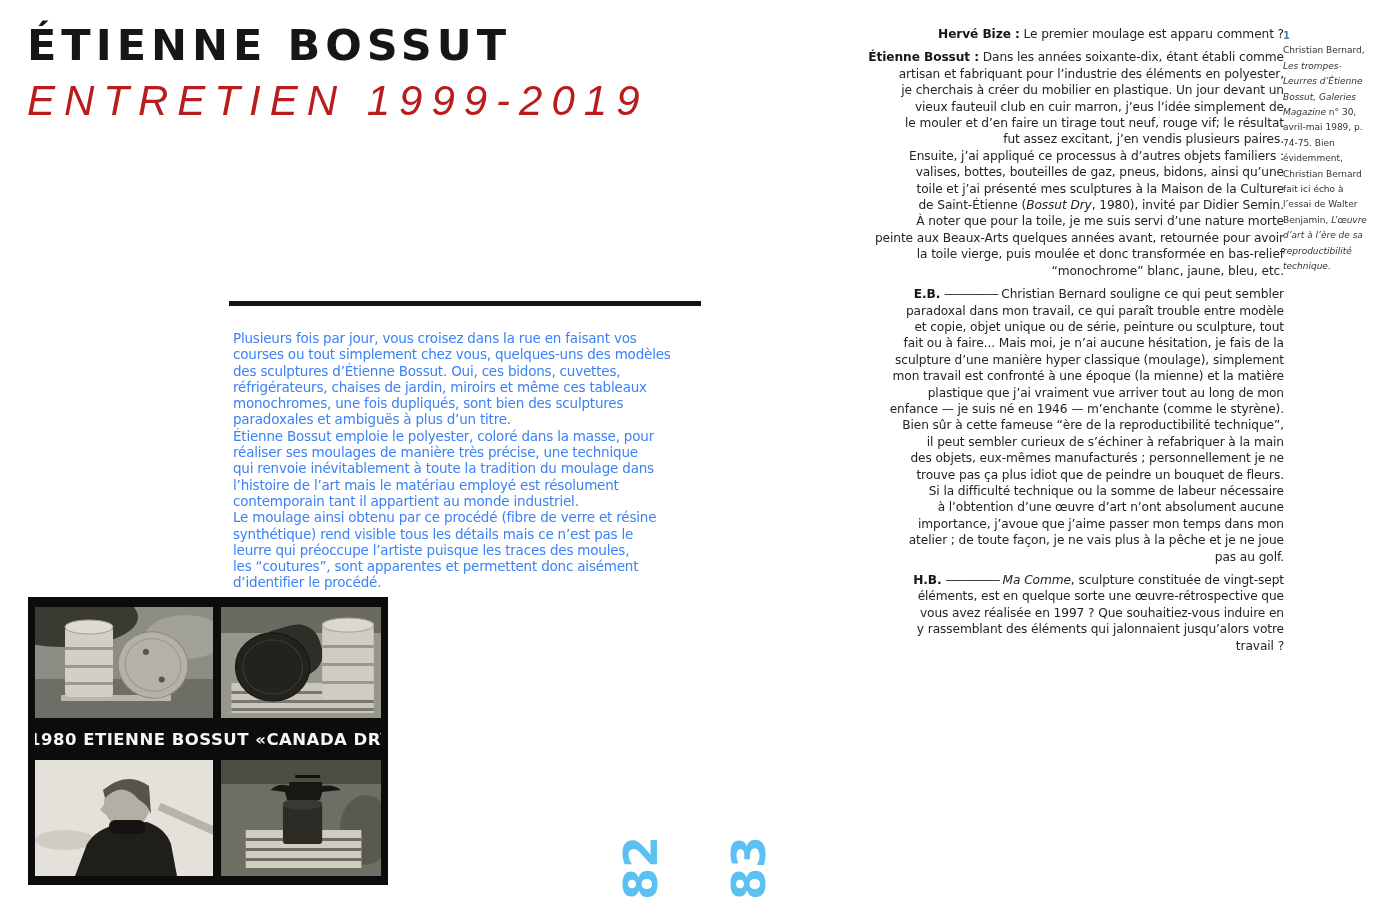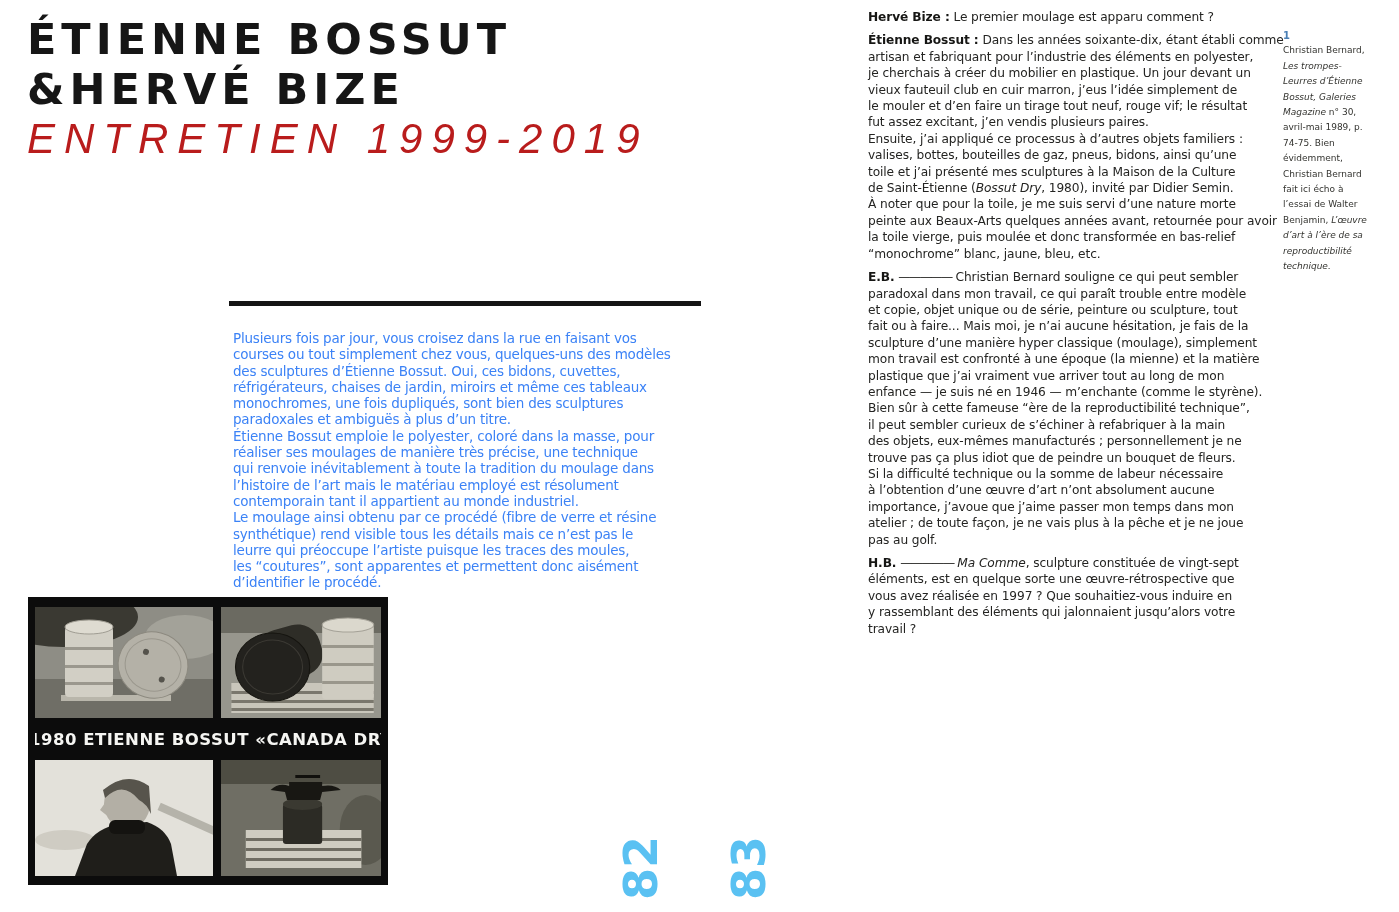--- a/index.html
+++ b/index.html
@@ -4,21 +4,21 @@
 <style>
   html,body{margin:0;padding:0;}
   body{
     width:1399px;height:912px;position:relative;overflow:hidden;
     background:#ffffff;color:#1d1d1b;
     font-family:"DejaVu Sans",sans-serif;
   }
   
   .title-block{position:absolute;left:27px;top:14px;}
   .title-line{display:block;font-weight:bold;font-size:43px;line-height:50px;
-    letter-spacing:5px;color:#161616;font-family:"DejaVu Sans",sans-serif;}
+    letter-spacing:5px;color:#161616;font-family:"DejaVu Sans",sans-serif;margin-top:6px;}
   .title-line.thin{font-weight:normal;font-family:"Liberation Sans",sans-serif;
     color:#b91c1c;letter-spacing:9px;font-size:42px;font-style:italic;}
   .rule{position:absolute;left:229px;top:301px;width:472px;height:5px;background:#141414;}
   .intro{position:absolute;left:233px;top:330px;width:474px;
     font-size:13.5px;line-height:16.3px;letter-spacing:-0.2px;
     white-space:pre-line;color:#3b82f6;}
   
   .collage{position:absolute;left:28px;top:597px;width:360px;height:288px;
     background:#0c0c0c;padding:10px 7px 9px 7px;box-sizing:border-box;
     display:grid;grid-template-columns:178px 1fr;grid-template-rows:111px 42px 1fr;
@@ -28,38 +28,37 @@
   .caption-band{grid-column:1 / span 2;display:flex;align-items:center;overflow:hidden;}
   .caption{color:#f5f5f2;font-weight:bold;font-size:16.5px;letter-spacing:0.5px;
     white-space:nowrap;margin-left:-6px;font-family:"DejaVu Sans",sans-serif;}
   
   .pagenum{position:absolute;width:64px;height:34px;transform:rotate(-90deg);
     font-size:46px;font-weight:bold;color:#5ac1f2;line-height:34px;
     display:flex;align-items:center;justify-content:center;}
   .pagenum.p82{left:609px;top:851px;}
   .pagenum.p83{left:717px;top:851px;}
   
-  .interview{position:absolute;left:868px;top:9px;width:416px;
-    font-size:12.2px;line-height:16.4px;letter-spacing:-0.1px;color:#242422;}
+  .interview{position:absolute;left:868px;top:26px;width:416px;
+    font-size:12.2px;line-height:16.4px;letter-spacing:-0.1px;color:#242422;text-align:right;}
   .turn{white-space:pre-line;margin:0 0 7px 0;}
   .turn b{font-weight:bold;color:#161614;}
   .dashrule{letter-spacing:-1.5px;}
   .it{font-style:italic;}
   sup{font-size:8px;line-height:0;vertical-align:super;}
   
   .footnote{position:absolute;left:1283px;top:28px;width:86px;
     font-size:9px;line-height:15.4px;color:#33332f;}
   .fn-num{display:block;color:#4a7fb5;font-weight:bold;font-size:10px;}
 </style>
 </head>
 <body>
 
 <div class="title-block">
   <span class="title-line">ÉTIENNE BOSSUT</span>
-  <span class="title-line">&amp;HERVÉ BIZE</span>
   <span class="title-line thin">ENTRETIEN 1999-2019</span>
 </div>
 
 <div class="rule"></div>
 
 <div class="intro">Plusieurs fois par jour, vous croisez dans la rue en faisant vos
 courses ou tout simplement chez vous, quelques-uns des modèles
 des sculptures d’Étienne Bossut. Oui, ces bidons, cuvettes,
 réfrigérateurs, chaises de jardin, miroirs et même ces tableaux
 monochromes, une fois dupliqués, sont bien des sculptures

